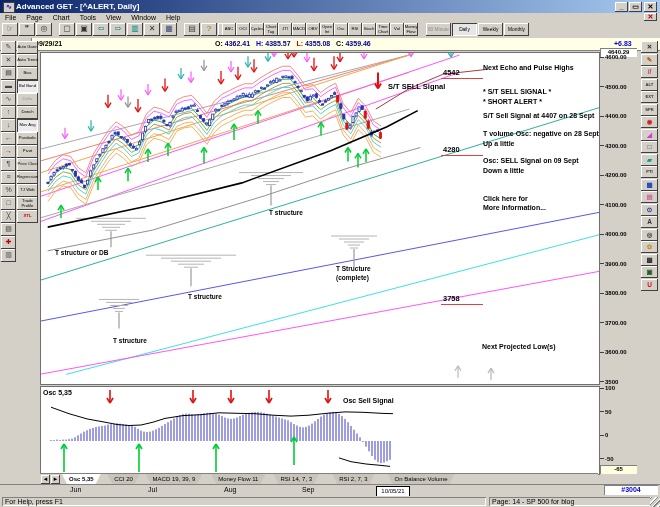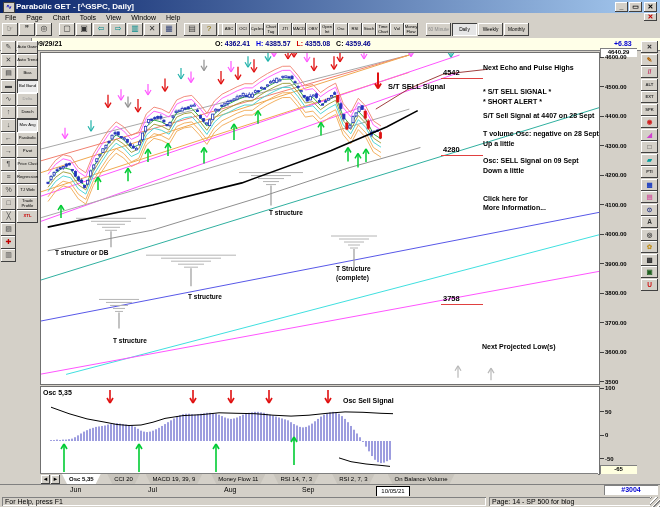--- a/index.html
+++ b/index.html
@@ -67,21 +67,21 @@
   .grip{position:absolute;right:0;top:1px;width:10px;height:10px;
         background:repeating-linear-gradient(135deg,#fff 0 1px,#808080 1px 2px,#d4d0c8 2px 4px);}
   svg{display:block;}
 </style>
 </head>
 <body>
 
 <div class="app">
   <div class="abs titlebar">
     <span class="app-icon">∿</span>
-    <span class="title-text">Parabolic GET - [^GSPC, Daily]</span>
+    <span class="title-text">Advanced GET - [^ALERT, Daily]</span>
     <span class="winbtn" style="right:32px">_</span>
     <span class="winbtn" style="right:18px">▭</span>
     <span class="winbtn" style="right:3px">✕</span>
   </div>
 
   <div class="abs menubar" id="menubar"><span class="menu-item">File</span><span class="menu-item">Page</span><span class="menu-item">Chart</span><span class="menu-item">Tools</span><span class="menu-item">View</span><span class="menu-item">Window</span><span class="menu-item">Help</span><span class="mdi-close">✕</span></div>
 
   <div class="abs toolbar" id="toolbar">
       <span class="tbtn" style="left: 2px;">☞</span>
       <span class="tbtn" style="left: 19px;">❞</span>

